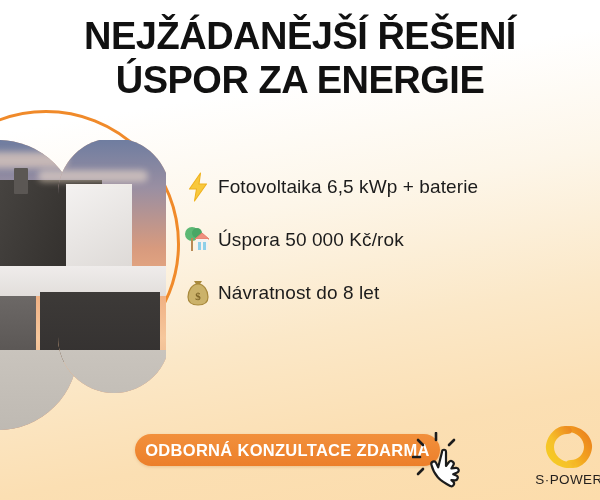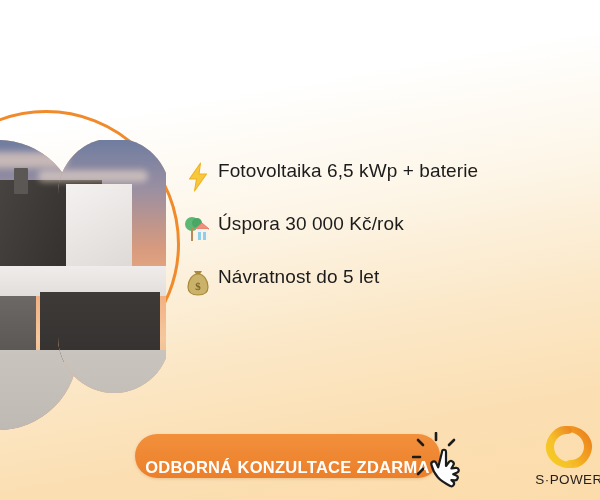--- a/index.html
+++ b/index.html
@@ -63,34 +63,34 @@
     position:absolute;left:0;top:14px;width:600px;text-align:center;z-index:6;
     color:#111111;font-weight:700;font-size:38px;line-height:44px;
     letter-spacing:-0.5px;
     font-family:"Liberation Sans","DejaVu Sans",sans-serif;
     -webkit-font-smoothing:antialiased;
   }
   .headline .l1,.headline .l2{display:block;white-space:nowrap;}
 
   
   .features{position:absolute;left:178px;top:160px;z-index:6;}
-  .feat{display:flex;height:53px;}
+  .feat{display:flex;align-items:center;height:53px;}
   .feat .ico{width:40px;height:34px;flex:0 0 40px;display:flex;align-items:center;justify-content:center;}
   .feat .txt{
     font-size:19px;color:#1c1c1c;white-space:nowrap;
     font-family:"Liberation Sans","DejaVu Sans",sans-serif;
     letter-spacing:0.1px;
   }
 
   
   .cta{
-    position:absolute;left:135px;top:434px;width:305px;height:44px;z-index:7;
+    position:absolute;left:135px;top:434px;width:305px;height:32px;z-index:7;
     background:linear-gradient(#f2903c,#ec7f2a);
     border:none;border-radius:22px;cursor:pointer;
-    display:flex;align-items:flex-end;justify-content:center;
+    display:flex;align-items:center;justify-content:center;
     box-shadow:0 1px 3px rgba(180,110,40,.25);
   }
   .cta span{
     color:#ffffff;font-weight:700;font-size:16.5px;letter-spacing:0.3px;
     font-family:"Liberation Sans","DejaVu Sans",sans-serif;white-space:nowrap;
   }
   .cursor-hand{position:absolute;left:412px;top:432px;width:78px;height:62px;z-index:8;pointer-events:none;}
 
   
   .logo{position:absolute;left:531px;top:424px;width:76px;height:68px;z-index:7;text-align:center;}
@@ -116,20 +116,24 @@
   </div>
 
   <div class="photo-pill pill-b">
     <div class="photo b">
       <div class="cloudA"></div>
       <div class="cloudB"></div>
 
     </div>
   </div>
 
+  <div class="headline">
+    <span class="l1">NEJŽÁDANĚJŠÍ ŘEŠENÍ</span>
+    <span class="l2">ÚSPOR ZA ENERGIE</span>
+  </div>
 
   <div class="features">
 
     <div class="feat">
       <span class="ico">
         <svg width="24" height="30" viewBox="0 0 24 30" aria-hidden="true">
           <path d="M14.5 1 3.5 17h7L8.5 29 20.5 12h-7.5z" fill="#f8c83c" stroke="#efb21f" stroke-width="1.1" stroke-linejoin="round"></path>
         </svg>
       </span>
       <span class="txt">Fotovoltaika 6,5 kWp + baterie</span>
@@ -142,32 +146,32 @@
           <circle cx="9" cy="9" r="7" fill="#5cb874"></circle>
           <circle cx="14" cy="8" r="5" fill="#4aa765"></circle>
           <rect x="8" y="13" width="2" height="13" fill="#b98a55"></rect>
           <path d="M12 14l7-6 7 6z" fill="#ef907e"></path>
           <path d="M12 14l7-6 7 6z" fill="none" stroke="#e57f6d" stroke-width="1"></path>
           <rect x="13" y="14" width="12" height="11" fill="#f6f2ee"></rect>
           <rect x="15" y="17" width="3" height="8" fill="#8fd0e8"></rect>
           <rect x="20" y="17" width="3" height="8" fill="#8fd0e8"></rect>
         </svg>
       </span>
-      <span class="txt">Úspora 30 000 Kč/rok</span>
+      <span class="txt">Úspora 50 000 Kč/rok</span>
     </div>
 
     <div class="feat">
       <span class="ico">
         <svg width="26" height="30" viewBox="0 0 26 30" aria-hidden="true">
           <path d="M9 3h8l-2.5 4h-3z" fill="#a8893c"></path>
           <path d="M13 6c6 0 10 6.5 10 13 0 5-3.5 8-10 8S3 24 3 19C3 12.5 7 6 13 6z" fill="#cbb26a" stroke="#a8893c" stroke-width="1.2"></path>
           <text x="13" y="22" font-size="11" font-weight="700" text-anchor="middle" fill="#7d6427" font-family="Liberation Serif, serif">$</text>
         </svg>
       </span>
-      <span class="txt">Návratnost do 5 let</span>
+      <span class="txt">Návratnost do 8 let</span>
     </div>
 
   </div>
 
   <button class="cta">
     <span>ODBORNÁ KONZULTACE ZDARMA</span>
   </button>
 
   <span class="cursor-hand">
     <svg width="78" height="62" viewBox="0 0 78 62" aria-hidden="true">

